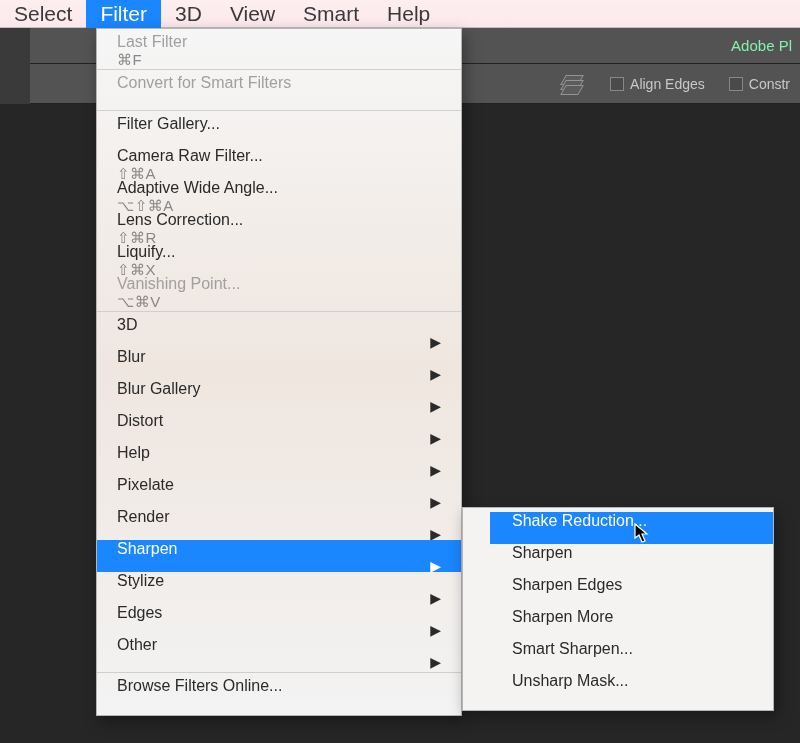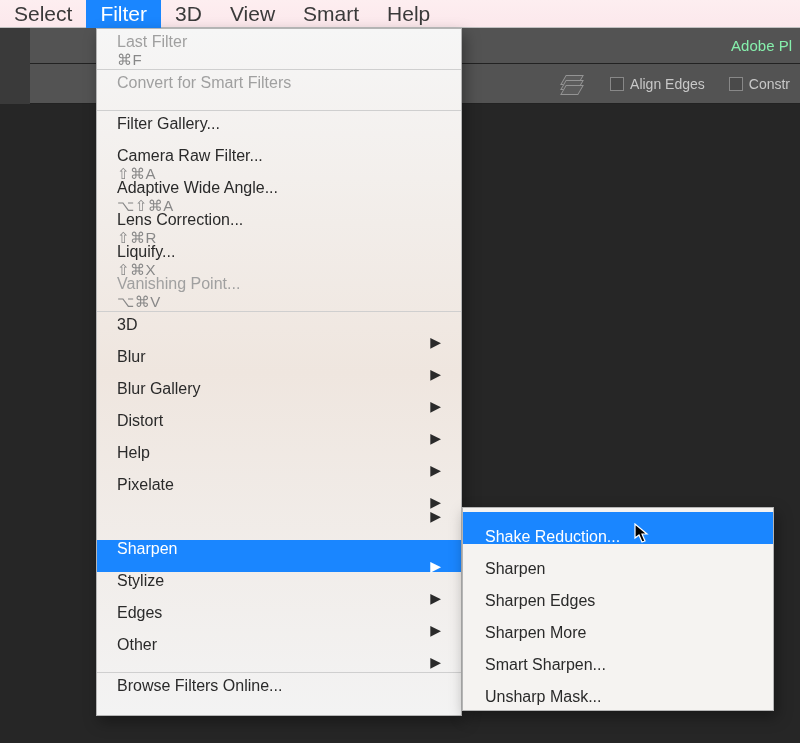--- a/index.html
+++ b/index.html
@@ -146,21 +146,21 @@
       top: 507px;
       left: 462px;
       width: 312px;
       background: #f5f3f1;
       border: 1px solid #b5b5b5;
       box-shadow: 3px 6px 14px rgba(0,0,0,0.35);
       font-size: 16px;
       color: #2a2a2a;
       padding: 4px 0 6px 0;
     }
-    .submenu .menu-item { height: 32px; padding: 16px 22px; }
+    .submenu .menu-item { height: 32px; padding: 0 22px; margin-left: 27px; }
 
     
     .cursor {
       position: absolute;
       top: 523px;
       left: 634px;
       width: 16px; height: 22px;
       z-index: 50;
       pointer-events: none;
     }
@@ -270,20 +270,21 @@
   </div>
   <div class="menu-item">
     <span class="label">Help</span>
     <span class="submenu-arrow">▶</span>
   </div>
   <div class="menu-item">
     <span class="label">Pixelate</span>
     <span class="submenu-arrow">▶</span>
   </div>
   <div class="menu-item">
+    <span class="label">Render</span>
     <span class="submenu-arrow">▶</span>
   </div>
   <div class="menu-item selected">
     <span class="label">Sharpen</span>
     <span class="submenu-arrow">▶</span>
   </div>
   <div class="menu-item">
     <span class="label">Stylize</span>
     <span class="submenu-arrow">▶</span>
   </div>

